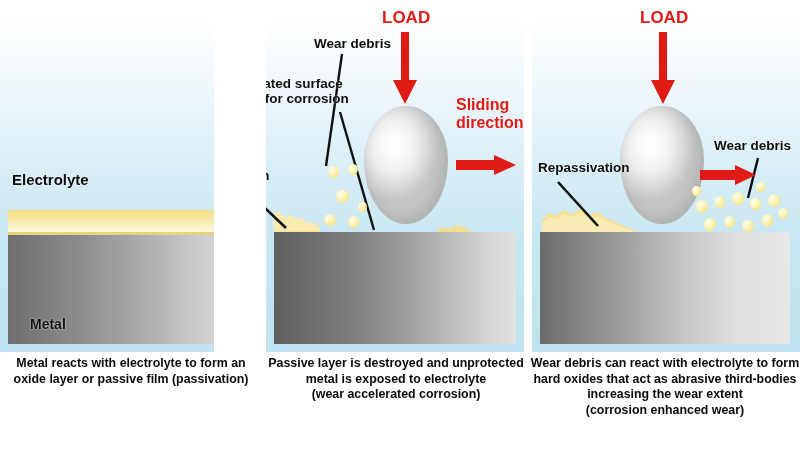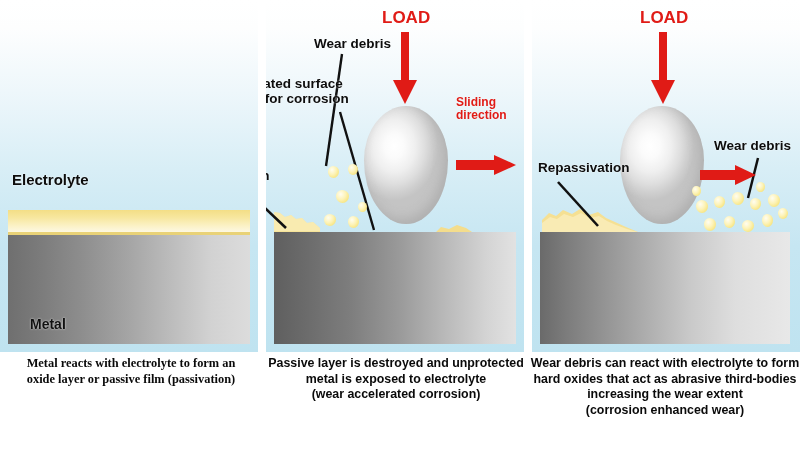--- a/index.html
+++ b/index.html
@@ -28,21 +28,21 @@
     height: 352px;
     background: linear-gradient(to bottom,
         #ffffff 0%,
         #fdfefe 8%,
         #eef7fb 26%,
         #d8eef6 48%,
         #c6e6f2 70%,
         #bfe3f0 100%);
     overflow: hidden;
   }
-  #panel-1 { left: 0px;   width: 258px; }
+  #panel-1 { left: 0px;   width: 214px; }
   #panel-2 { left: 266px; width: 258px; }
   #panel-3 { left: 532px; width: 268px; }
 
   .metal {
     position: absolute;
     bottom: 0;
   }
   .metal-1 {
     left: 8px; width: 242px; bottom: 8px; height: 112px;
     background: linear-gradient(to right,
@@ -149,21 +149,21 @@
   .caption {
     position: absolute;
     top: 356px;
     text-align: center;
     font-weight: bold;
     font-size: 12.4px;
     line-height: 1.26;
     color: #0a0a0a;
     white-space: pre-line;
   }
-  #caption-1 { left: 2px;   width: 258px; font-family: Liberation Serif, serif; }
+  #caption-1 { left: 2px;   width: 258px; }
   #caption-2 { left: 266px; width: 260px; }
   #caption-3 { left: 530px; width: 270px; }
 </style>
 </head>
 <body>
 
 <div id="stage">
 
   <div class="panel" id="panel-1">
 
@@ -191,21 +191,21 @@
       <path d="M0,10 L5,5 L13,7 L21,3 L30,6 L36,10 Z" fill="#f4dd8c"></path>
     </svg>
 
     <div class="lbl lbl-red" style="left:116px; top:8px; font-size:17px;">LOAD</div>
 
     <svg class="arrow-down" style="left:124px; top:32px; height:74px;" viewBox="0 0 30 74">
       <rect x="11" y="0" width="8" height="52" fill="#e01b16"></rect>
       <polygon points="15,72 3,48 27,48" fill="#e01b16"></polygon>
     </svg>
 
-    <div class="lbl lbl-red" style="left:190px; top:96px; font-size:12px; text-align:left;">Sliding
+    <div class="lbl lbl-red" style="left:190px; top:96px; font-size:16px; text-align:left;">Sliding
 direction</div>
 
     <svg class="arrow-right" style="left:190px; top:152px; width:62px;" viewBox="0 0 62 26">
       <rect x="0" y="8" width="42" height="10" fill="#e01b16"></rect>
       <polygon points="60,13 38,3 38,23" fill="#e01b16"></polygon>
     </svg>
 
     <div class="lbl" style="left:48px; top:36px; font-size:13.5px;">Wear debris</div>
 
     <svg class="leader" style="left:52px; top:54px; width:30px; height:112px;" viewBox="0 0 30 112">

